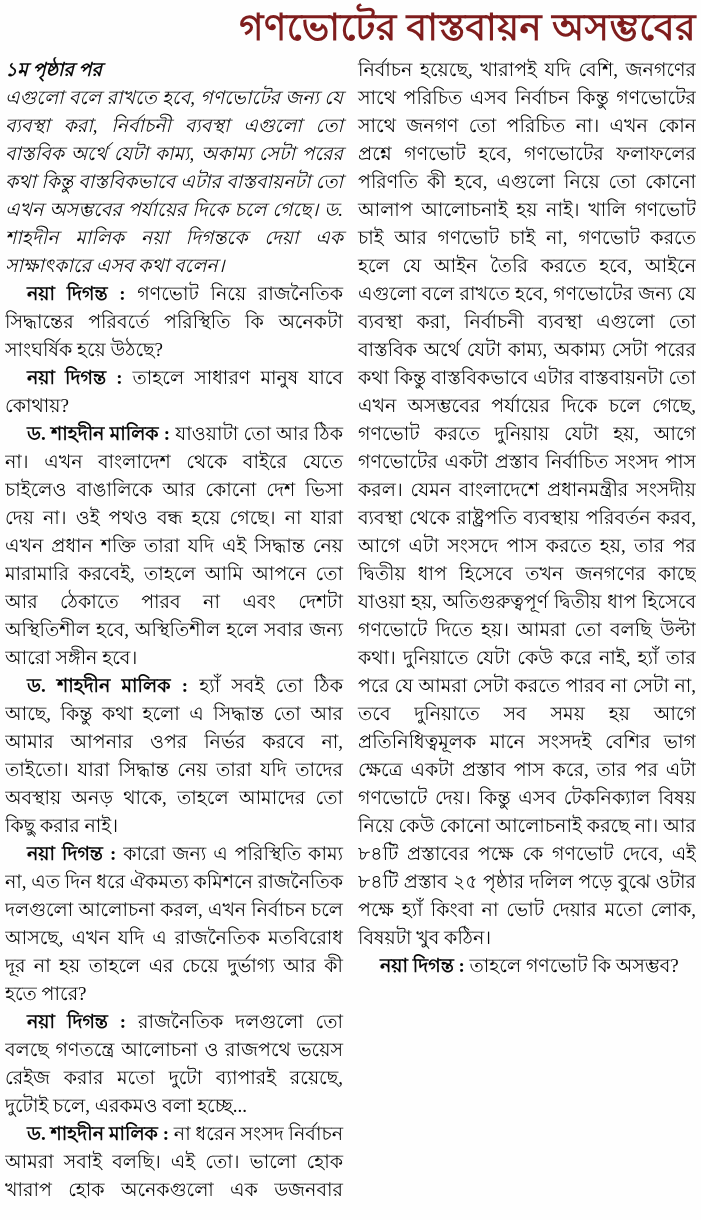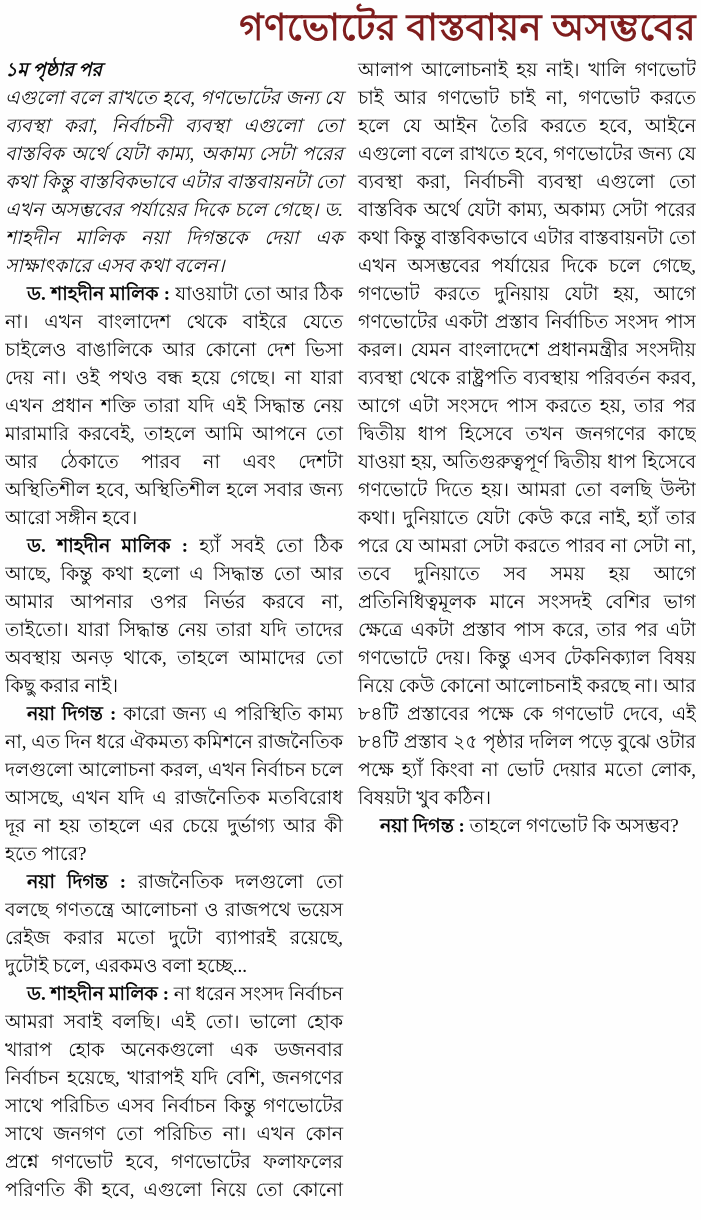--- a/index.html
+++ b/index.html
@@ -55,20 +55,22 @@
   }
 </style>
 </head>
 <body>
 
 <div class="page">
   <h1 class="headline">গণভোটের বাস্তবায়ন অসম্ভবের</h1>
   <div class="article-body" id="article-body">
       <p class="para continuation">১ম পৃষ্ঠার পর</p>
       <p class="para lead">এগুলো বলে রাখতে হবে, গণভোটের জন্য যে ব্যবস্থা করা, নির্বাচনী ব্যবস্থা এগুলো তো বাস্তবিক অর্থে যেটা কাম্য, অকাম্য সেটা পরের কথা কিন্তু বাস্তবিকভাবে এটার বাস্তবায়নটা তো এখন অসম্ভবের পর্যায়ের দিকে চলে গেছে। ড. শাহদীন মালিক নয়া দিগন্তকে দেয়া এক সাক্ষাৎকারে এসব কথা বলেন।</p>
+      <p class="para question"><span class="speaker">নয়া দিগন্ত :</span> গণভোট নিয়ে রাজনৈতিক সিদ্ধান্তের পরিবর্তে পরিস্থিতি কি অনেকটা সাংঘর্ষিক হয়ে উঠছে?</p>
+      <p class="para question"><span class="speaker">নয়া দিগন্ত :</span> তাহলে সাধারণ মানুষ যাবে কোথায়?</p>
       <p class="para answer"><span class="speaker">ড. শাহদীন মালিক :</span> যাওয়াটা তো আর ঠিক না। এখন বাংলাদেশ থেকে বাইরে যেতে চাইলেও বাঙালিকে আর কোনো দেশ ভিসা দেয় না। ওই পথও বন্ধ হয়ে গেছে। না যারা এখন প্রধান শক্তি তারা যদি এই সিদ্ধান্ত নেয় মারামারি করবেই, তাহলে আমি আপনে তো আর ঠেকাতে পারব না এবং দেশটা অস্থিতিশীল হবে, অস্থিতিশীল হলে সবার জন্য আরো সঙ্গীন হবে।</p>
       <p class="para answer"><span class="speaker">ড. শাহদীন মালিক :</span> হ্যাঁ সবই তো ঠিক আছে, কিন্তু কথা হলো এ সিদ্ধান্ত তো আর আমার আপনার ওপর নির্ভর করবে না, তাইতো। যারা সিদ্ধান্ত নেয় তারা যদি তাদের অবস্থায় অনড় থাকে, তাহলে আমাদের তো কিছু করার নাই।</p>
       <p class="para question"><span class="speaker">নয়া দিগন্ত :</span> কারো জন্য এ পরিস্থিতি কাম্য না, এত দিন ধরে ঐকমত্য কমিশনে রাজনৈতিক দলগুলো আলোচনা করল, এখন নির্বাচন চলে আসছে, এখন যদি এ রাজনৈতিক মতবিরোধ দূর না হয় তাহলে এর চেয়ে দুর্ভাগ্য আর কী হতে পারে?</p>
       <p class="para question"><span class="speaker">নয়া দিগন্ত :</span> রাজনৈতিক দলগুলো তো বলছে গণতন্ত্রে আলোচনা ও রাজপথে ভয়েস রেইজ করার মতো দুটো ব্যাপারই রয়েছে, দুটোই চলে, এরকমও বলা হচ্ছে...</p>
       <p class="para answer"><span class="speaker">ড. শাহদীন মালিক :</span> না ধরেন সংসদ নির্বাচন আমরা সবাই বলছি। এই তো। ভালো হোক খারাপ হোক অনেকগুলো এক ডজনবার নির্বাচন হয়েছে, খারাপই যদি বেশি, জনগণের সাথে পরিচিত এসব নির্বাচন কিন্তু গণভোটের সাথে জনগণ তো পরিচিত না। এখন কোন প্রশ্নে গণভোট হবে, গণভোটের ফলাফলের পরিণতি কী হবে, এগুলো নিয়ে তো কোনো আলাপ আলোচনাই হয় নাই। খালি গণভোট চাই আর গণভোট চাই না, গণভোট করতে হলে যে আইন তৈরি করতে হবে, আইনে এগুলো বলে রাখতে হবে, গণভোটের জন্য যে ব্যবস্থা করা, নির্বাচনী ব্যবস্থা এগুলো তো বাস্তবিক অর্থে যেটা কাম্য, অকাম্য সেটা পরের কথা কিন্তু বাস্তবিকভাবে এটার বাস্তবায়নটা তো এখন অসম্ভবের পর্যায়ের দিকে চলে গেছে, গণভোট করতে দুনিয়ায় যেটা হয়, আগে গণভোটের একটা প্রস্তাব নির্বাচিত সংসদ পাস করল। যেমন বাংলাদেশে প্রধানমন্ত্রীর সংসদীয় ব্যবস্থা থেকে রাষ্ট্রপতি ব্যবস্থায় পরিবর্তন করব, আগে এটা সংসদে পাস করতে হয়, তার পর দ্বিতীয় ধাপ হিসেবে তখন জনগণের কাছে যাওয়া হয়, অতিগুরুত্বপূর্ণ দ্বিতীয় ধাপ হিসেবে গণভোটে দিতে হয়। আমরা তো বলছি উল্টা কথা। দুনিয়াতে যেটা কেউ করে নাই, হ্যাঁ তার পরে যে আমরা সেটা করতে পারব না সেটা না, তবে দুনিয়াতে সব সময় হয় আগে প্রতিনিধিত্বমূলক মানে সংসদই বেশির ভাগ ক্ষেত্রে একটা প্রস্তাব পাস করে, তার পর এটা গণভোটে দেয়। কিন্তু এসব টেকনিক্যাল বিষয় নিয়ে কেউ কোনো আলোচনাই করছে না। আর ৮৪টি প্রস্তাবের পক্ষে কে গণভোট দেবে, এই ৮৪টি প্রস্তাব ২৫ পৃষ্ঠার দলিল পড়ে বুঝে ওটার পক্ষে হ্যাঁ কিংবা না ভোট দেয়ার মতো লোক, বিষয়টা খুব কঠিন।</p>
       <p class="para question"><span class="speaker">নয়া দিগন্ত :</span> তাহলে গণভোট কি অসম্ভব?</p>
     </div>
 </div>
 
 </body></html>

